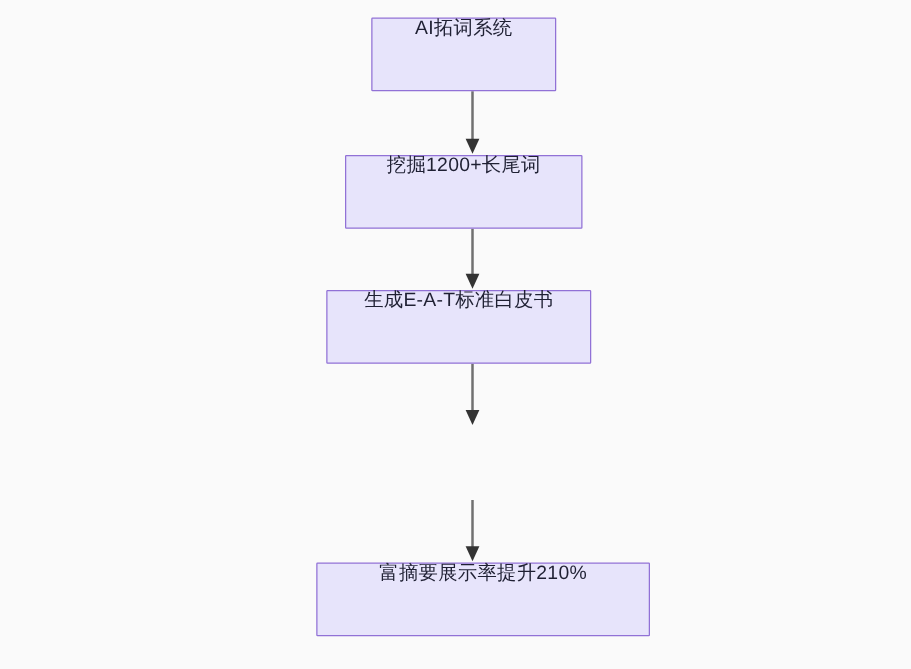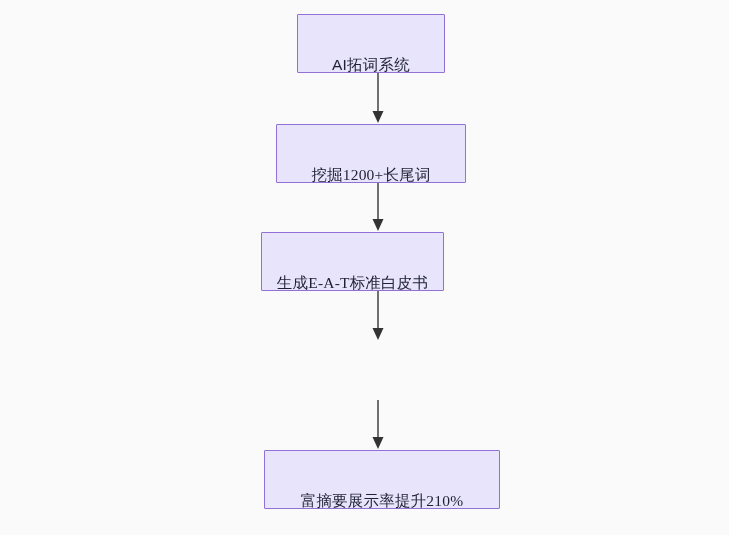--- a/index.html
+++ b/index.html
@@ -21,21 +21,21 @@
     background: #fafafa;
   }
 
   .node {
     position: absolute;
     box-sizing: border-box;
     background: #e7e4fb;
     border: 1.4px solid #9171d6;
     border-radius: 1px;
     display: flex;
-    align-items: flex-end;
+    align-items: flex-start;
     justify-content: center;
     color: #1f2033;
     font-size: 15.5px;
     line-height: 1;
     letter-spacing: 0.2px;
     white-space: nowrap;
   }
 
   .node-label {
     display: block;
@@ -51,24 +51,24 @@
   .edge svg {
     position: absolute;
     top: 0;
     left: 0;
     overflow: visible;
     pointer-events: none;
   }
 
   
   .node-1 { left: 297px; top: 14px;  width: 148px; height: 59px; }
-  .node-2 { left: 276px; top: 124px; width: 190px; height: 59px; font-family: Liberation Serif, serif; }
-  .node-3 { left: 261px; top: 232px; width: 183px; height: 59px; font-family: Liberation Serif, serif; }
+  .node-2 { left: 276px; top: 124px; width: 190px; height: 59px; }
+  .node-3 { left: 261px; top: 232px; width: 212px; height: 59px; }
   .node-4 { left: 264px; top: 341px; width: 214px; height: 59px; }
-  .node-5 { left: 264px; top: 450px; width: 236px; height: 59px; font-family: Liberation Serif, serif; }
+  .node-5 { left: 253px; top: 450px; width: 267px; height: 59px; }
 
   
   .edge-1 { left: 371px; top: 73px;  }
   .edge-2 { left: 371px; top: 183px; }
   .edge-3 { left: 371px; top: 291px; }
   .edge-4 { left: 371px; top: 400px; }
 </style>
 </head>
 <body>
 

